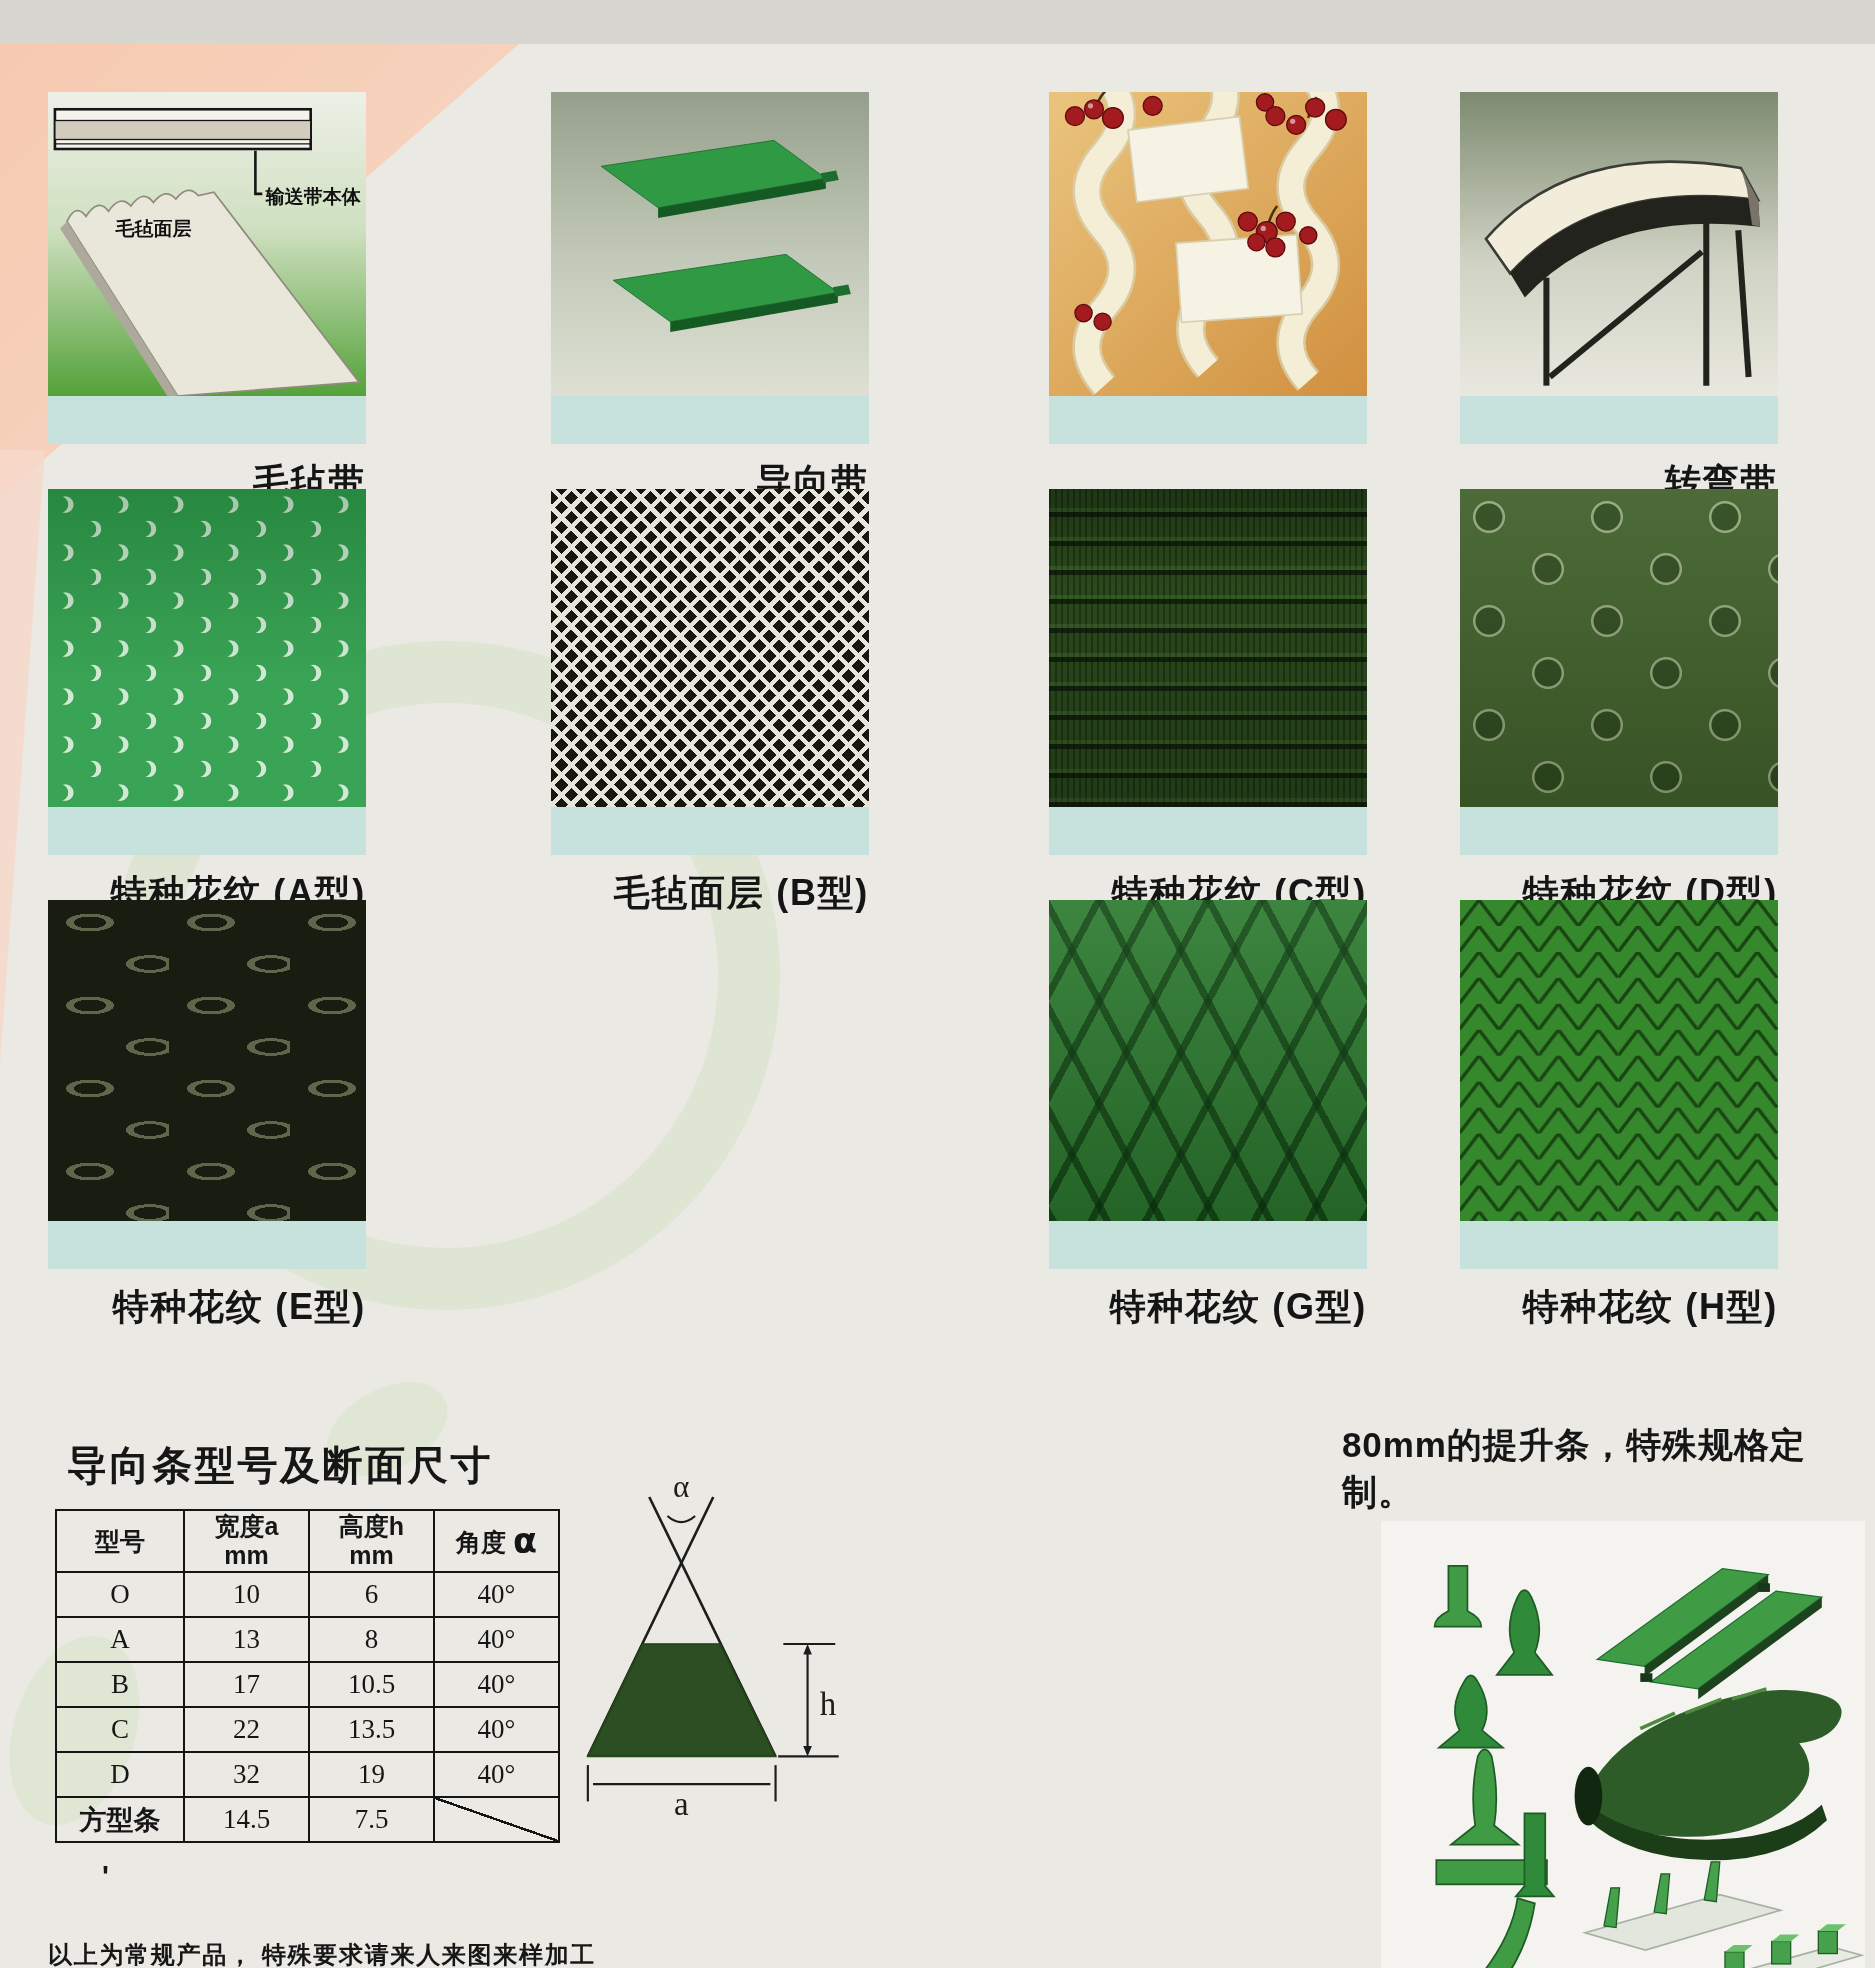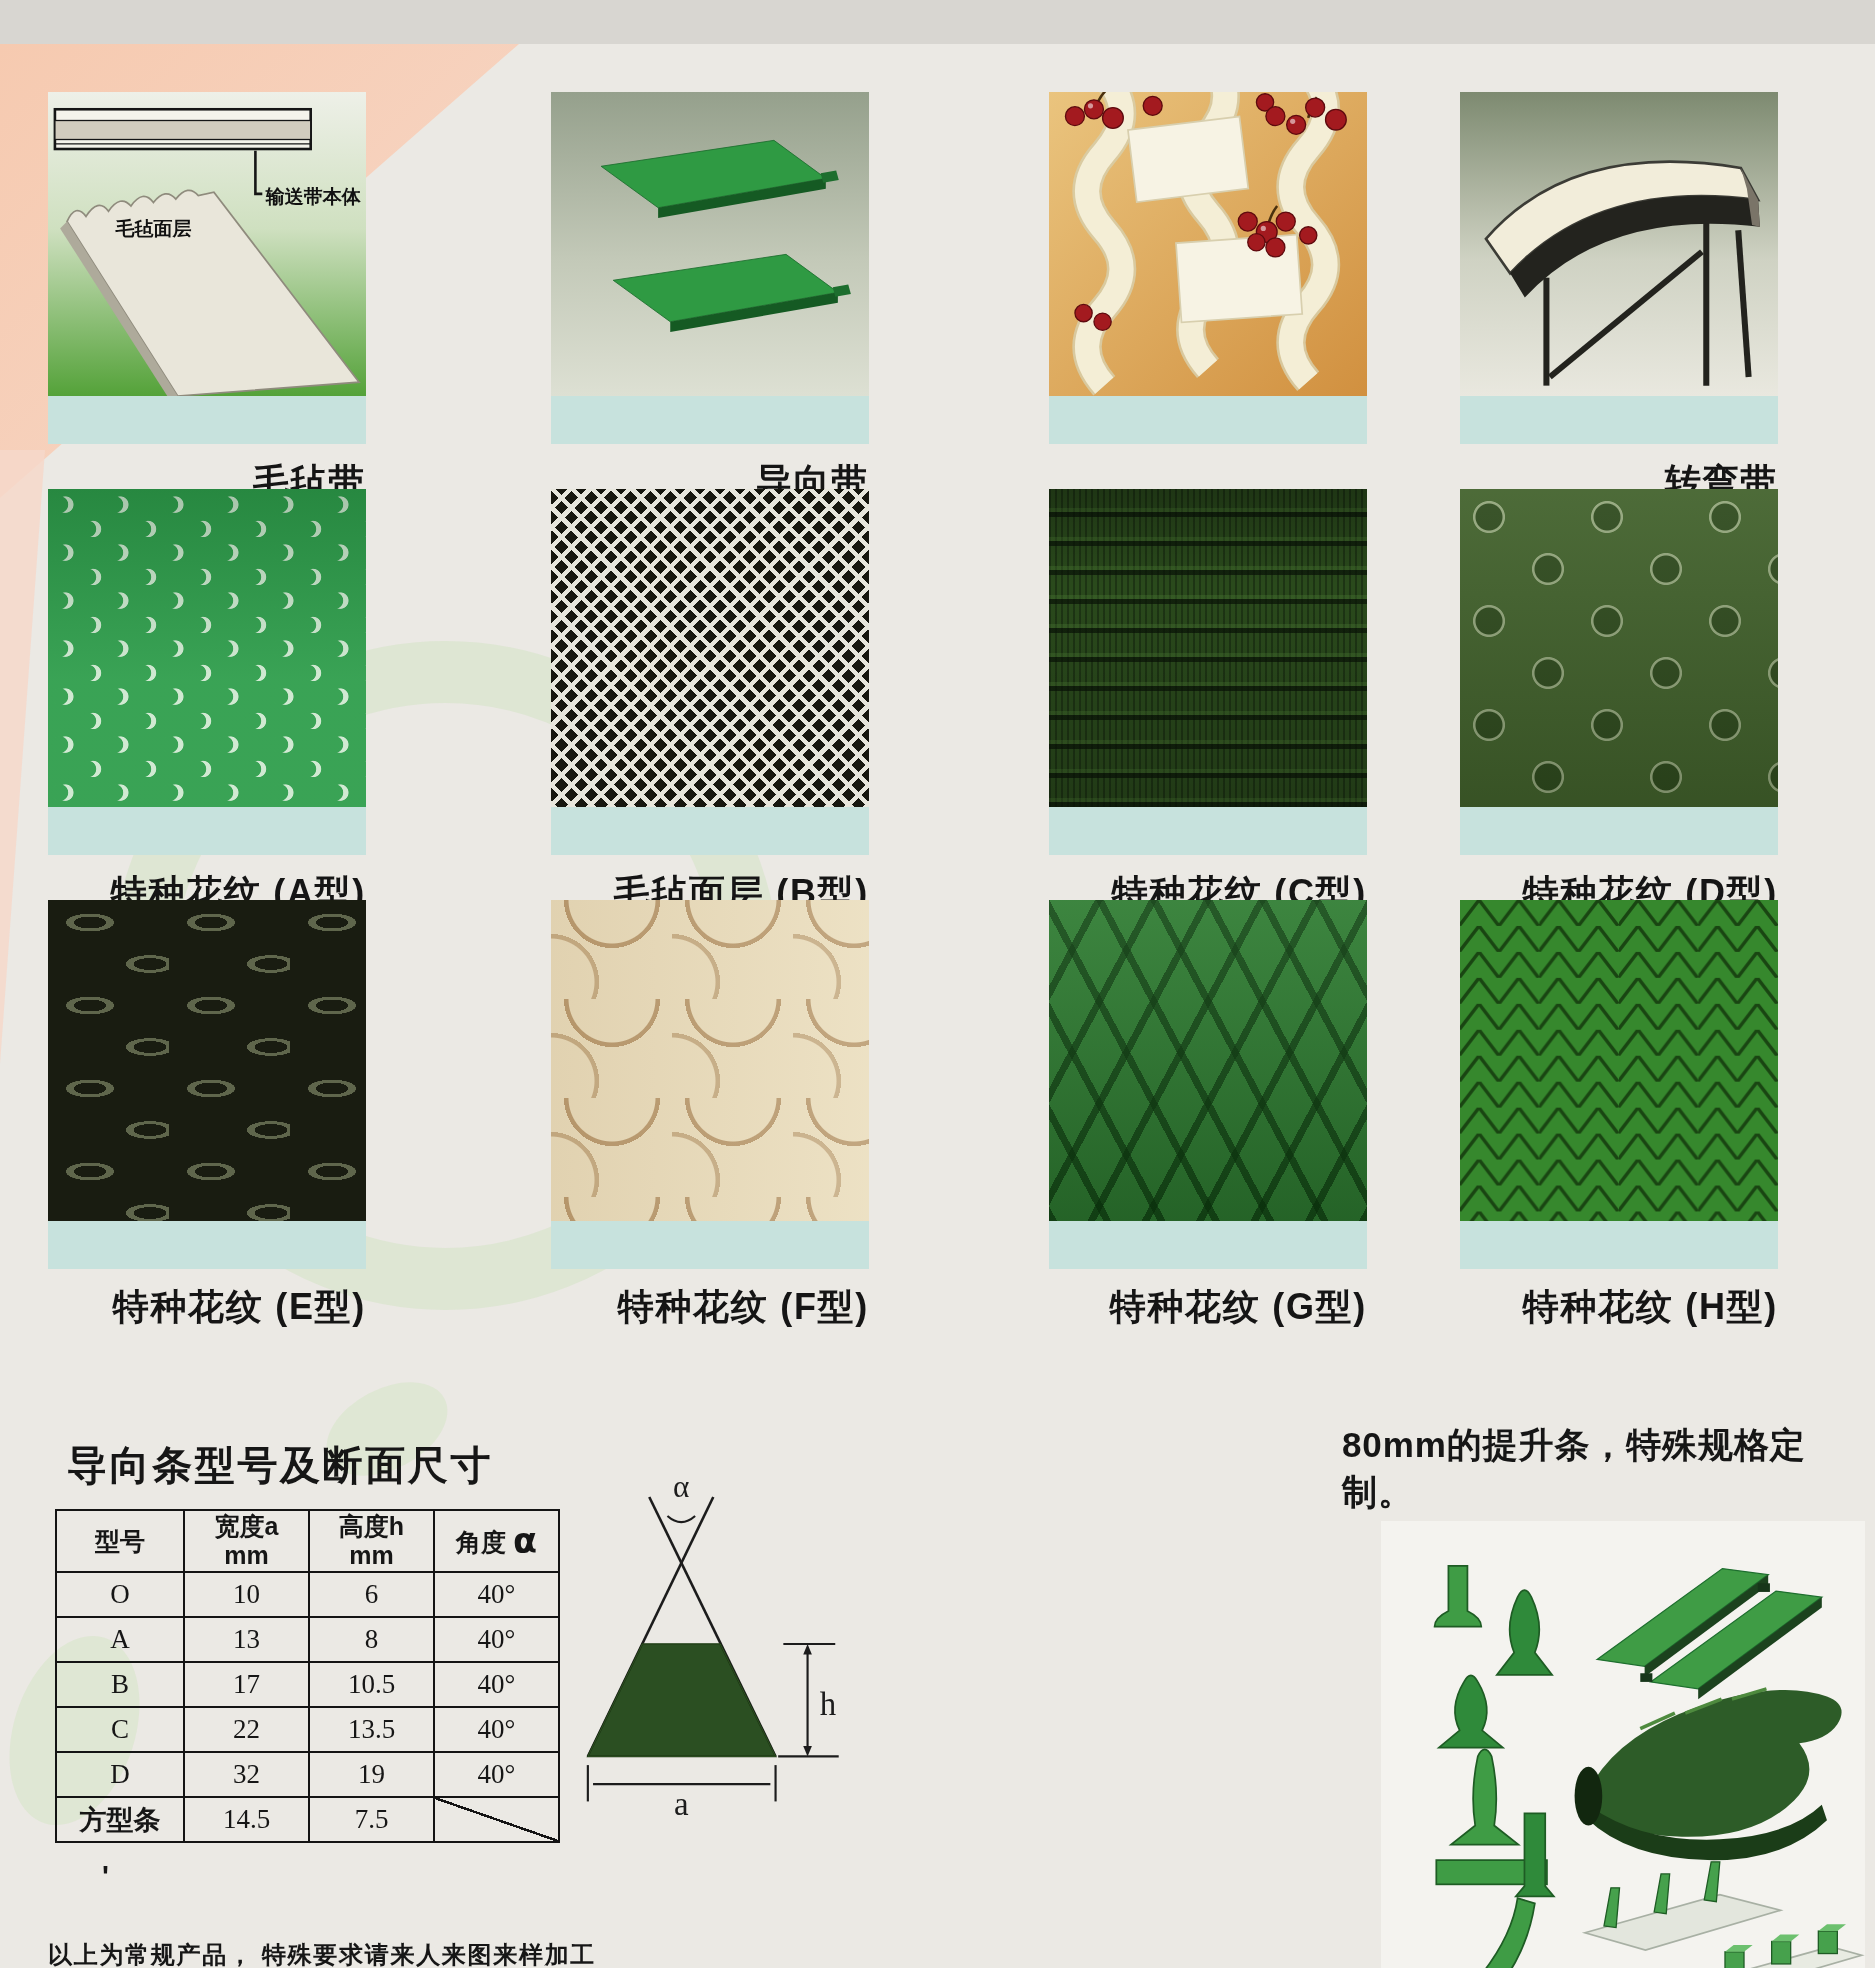--- a/index.html
+++ b/index.html
@@ -254,25 +254,20 @@
     <div class="photo texD"></div>
     <div class="strip"></div>
     <div class="caption">特种花纹 (D型)</div>
   </div>
 
   <div class="cell c1 r3">
     <div class="photo texE"></div>
     <div class="strip"></div>
     <div class="caption">特种花纹 (E型)</div>
   </div>
-  <div class="cell c2 r3">
-    <div class="photo texF"></div>
-    <div class="strip"></div>
-    <div class="caption">特种花纹 (F型)</div>
-  </div>
   <div class="cell c3 r3">
     <div class="photo texG"></div>
     <div class="strip"></div>
     <div class="caption">特种花纹 (G型)</div>
   </div>
   <div class="cell c4 r3">
     <div class="photo">
       <svg viewBox="0 0 368 371" preserveAspectRatio="none">
         <defs>
           <pattern id="pH" width="92" height="30" patternUnits="userSpaceOnUse">

